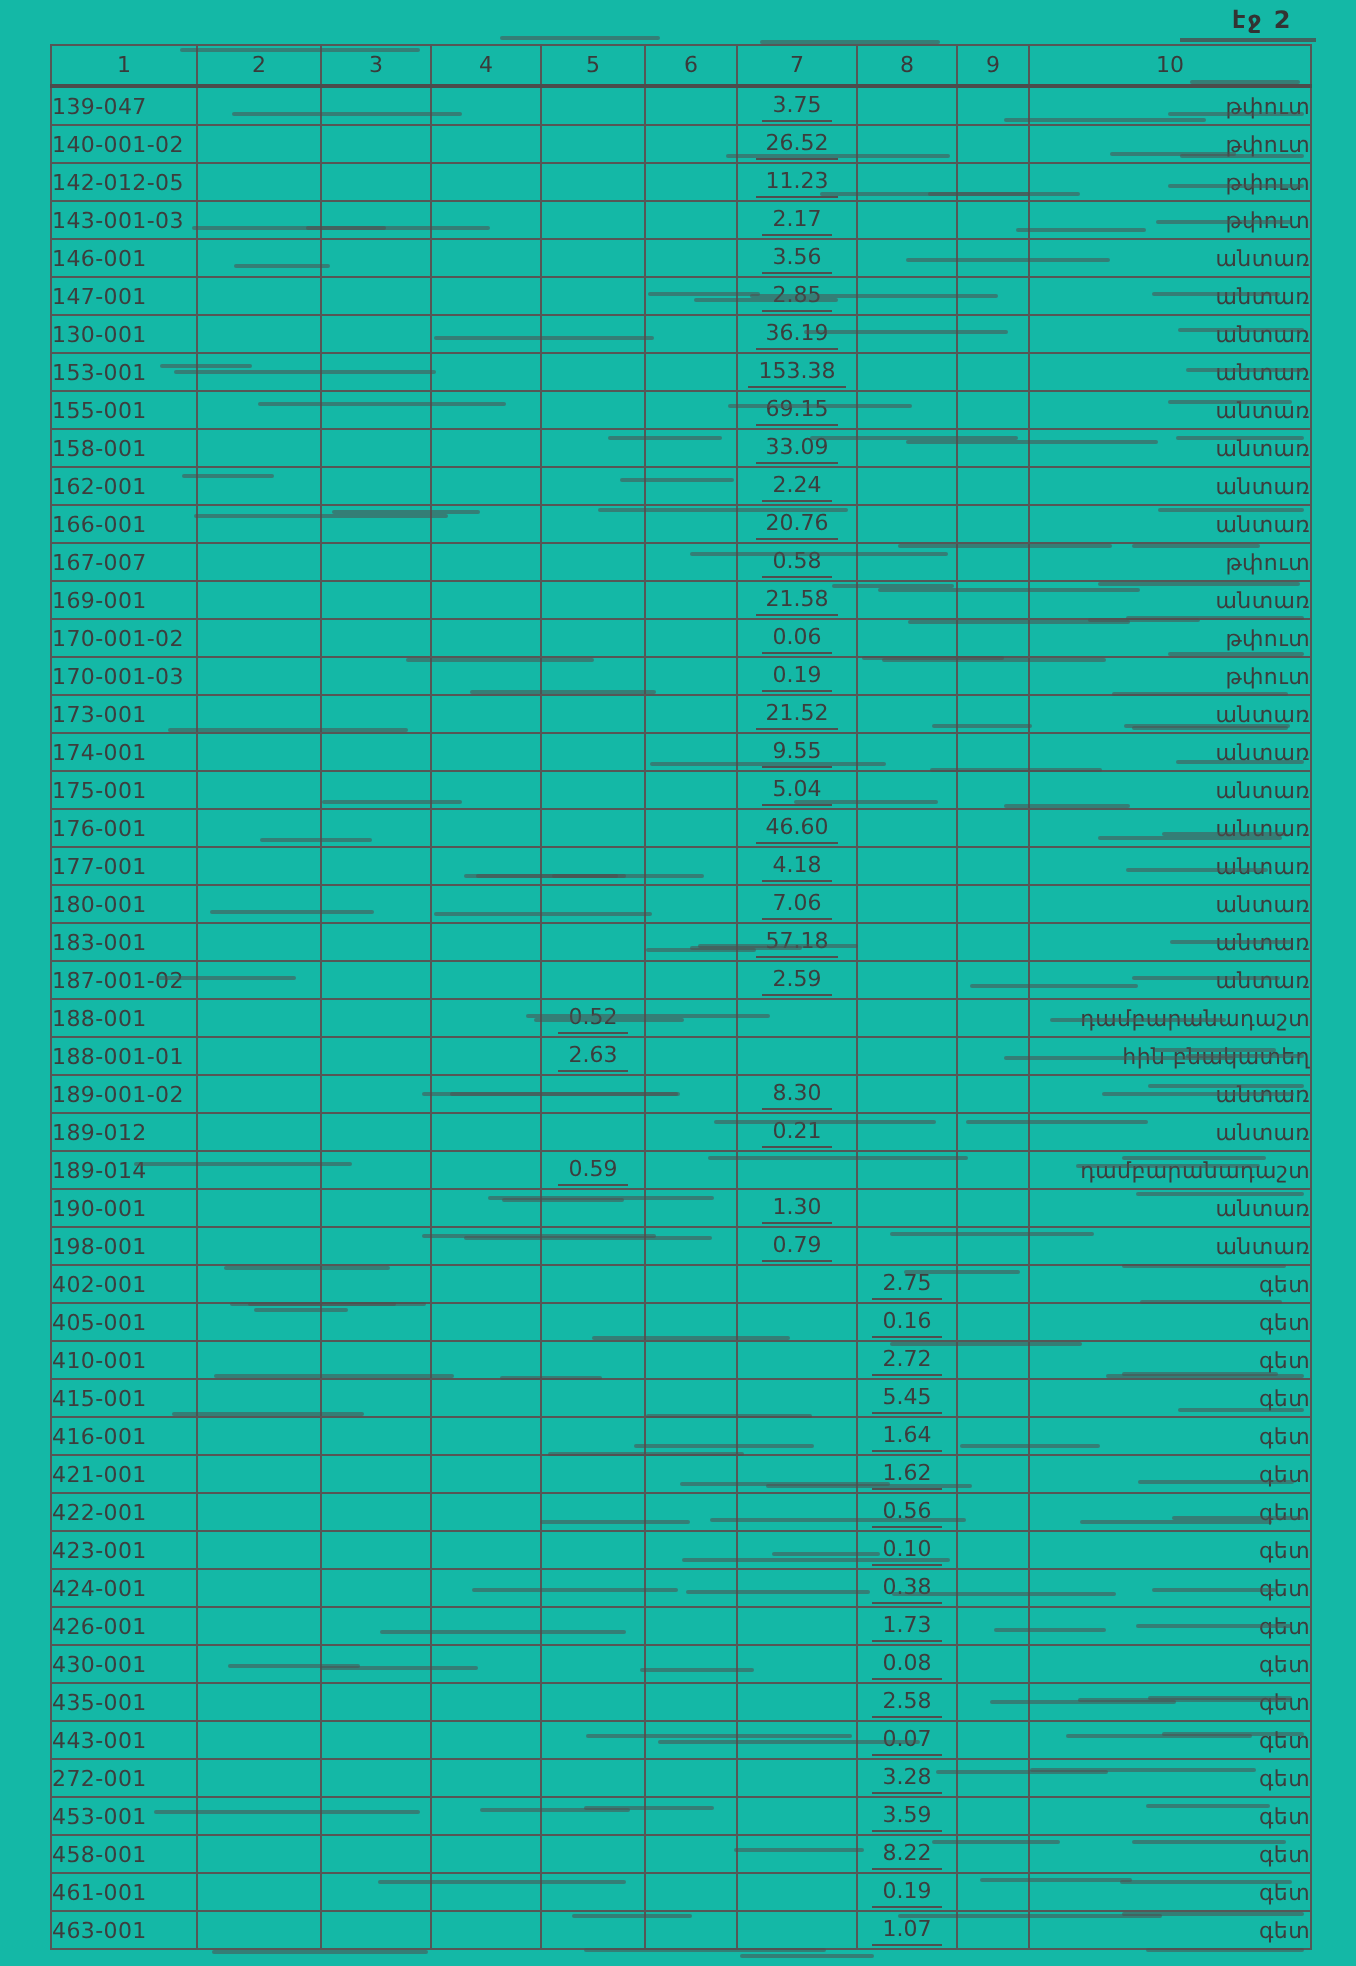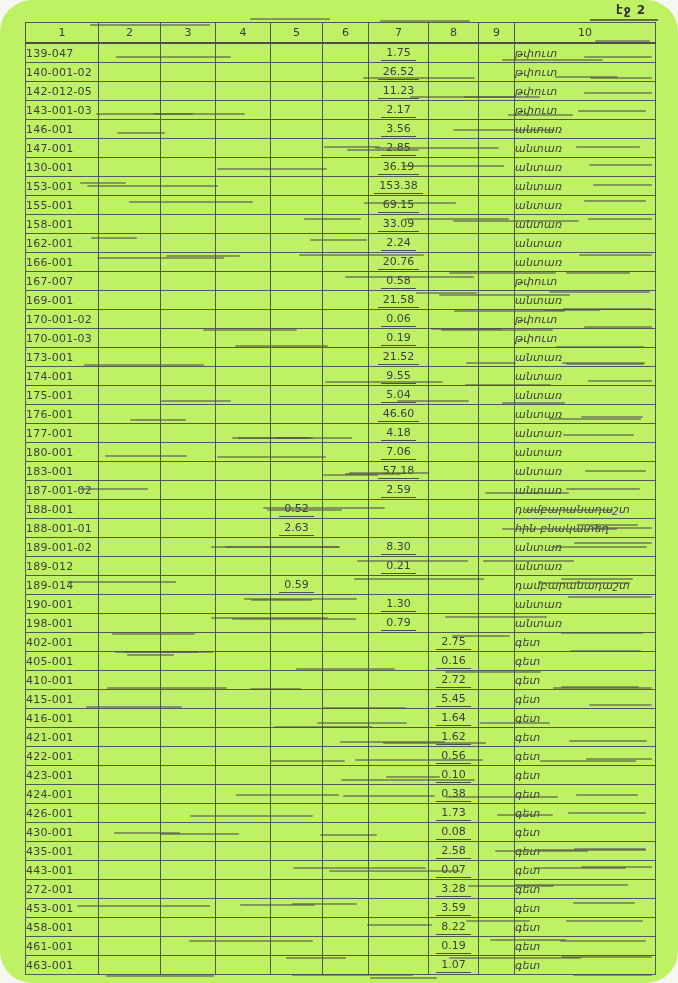--- a/index.html
+++ b/index.html
@@ -3,21 +3,21 @@
 <meta charset="utf-8">
 <style>
   html,body{margin:0;padding:0;}
   body{
     width:678px;height:983px;overflow:hidden;
     background:#f6f6f3;
     font-family:"DejaVu Sans",sans-serif;
     color:#3d3d3d;
     position:relative;
   }
-  .sheet{position:absolute;inset:0;background:#bef264;border-radius:32px;}
+  .sheet{position:absolute;inset:0;background:#14b8a6;}
   .page-label{
     position:absolute;top:3px;left:616px;
     font-size:12px;font-weight:bold;color:#333;
     letter-spacing:1px;
   }
   .page-label-underline{
     position:absolute;top:19px;left:590px;width:68px;height:2px;background:#4c4c4c;opacity:.8;
   }
   table.grid{
     position:absolute;left:25px;top:22px;width:630px;
@@ -31,21 +31,21 @@
     overflow:hidden;
     white-space:nowrap;
     vertical-align:middle;
   }
   table.grid th{
     height:19px;font-weight:normal;text-align:center;color:#3a3a3a;
     border-bottom:2px solid #4c4c4c;
   }
   td.c0{text-align:left;padding-left:4px;}
   td.c4,td.c6,td.c7{text-align:center;}
-  td.c9{text-align:left;padding-left:3px;font-style:italic;}
+  td.c9{text-align:right;padding-left:3px;}
   .u{
     display:inline-block;
     border-bottom:1px solid #4f4f4f;
     padding:0 5px 1px 5px;
     line-height:13px;
   }
   .t{
     display:inline-block;
     line-height:13px;
     letter-spacing:.2px;
@@ -91,21 +91,21 @@
       </tr>
     </thead>
     <tbody id="tbody">
         <tr>
           <td class="c0"><span class="t">139-047</span></td>
           <td class="c1"></td>
           <td class="c2"></td>
           <td class="c3"></td>
           <td class="c4"></td>
           <td class="c5"></td>
-          <td class="c6"><span class="u">1.75</span></td>
+          <td class="c6"><span class="u">3.75</span></td>
           <td class="c7"></td>
           <td class="c8"></td>
           <td class="c9"><span class="t">թփուտ</span></td>
         </tr>
         <tr>
           <td class="c0"><span class="t">140-001-02</span></td>
           <td class="c1"></td>
           <td class="c2"></td>
           <td class="c3"></td>
           <td class="c4"></td>

